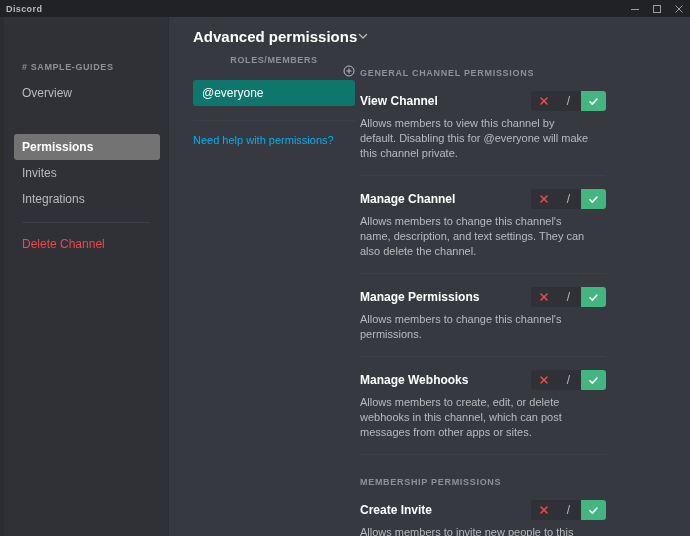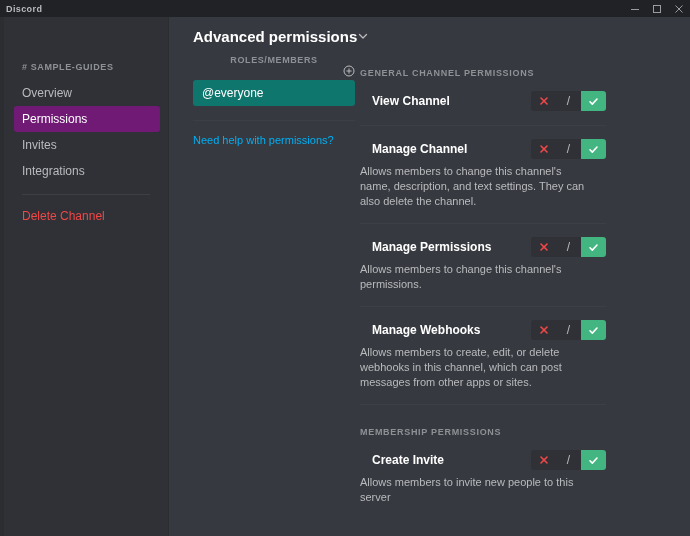--- a/index.html
+++ b/index.html
@@ -39,21 +39,21 @@
     background: #2f3136;
   }
   .sidebar-header {
     font-size: 9px; font-weight: bold; color: #8e9297;
     letter-spacing: .6px; padding: 45px 0 8px 18px;
   }
   .sidebar-item {
     margin: 0 8px 0 10px; padding: 5px 0 5px 8px; border-radius: 3px;
     font-size: 12px; color: #b9bbbe; line-height: 16px;
   }
-  .sidebar-item.active { background: #701a75; color: #fff; font-weight: normal; }
+  .sidebar-item.active { background: #737373; color: #fff; font-weight: bold; margin-top: 28px; }
   .sidebar-item.danger { color: #f04747; }
   .sidebar-sep {
     height: 1px; background: #3c3f45; margin: 10px 18px 8px 18px;
   }
 
   
   .col-divider {
     position: absolute; top: 17px; left: 168px; width: 1px; height: 519px;
     background: #2b2d31;
   }
@@ -94,21 +94,21 @@
 
   
   .perm-col {
     position: absolute; top: 38px; left: 191px; width: 246px;
   }
   .perm-section-label {
     font-size: 9px; font-weight: bold; color: #8e9297;
     letter-spacing: .7px; padding: 13px 0 0 0;
   }
   .perm-item { padding-top: 13px; }
-  .perm-row { display: flex; align-items: flex-end; margin-left: 12px; }
+  .perm-row { display: flex; align-items: flex-end; }
   .perm-name {
     font-size: 12px; font-weight: bold; color: #fff; line-height: 20px;
   }
   .perm-desc {
     font-size: 11px; color: #b9bbbe; line-height: 15px;
     margin-top: 5px; max-width: 232px;
   }
   .perm-divider { height: 1px; background: #3c3f45; margin-top: 14px; }
 
   
@@ -204,20 +204,21 @@
                 </svg>
             </div>
             <div class="tri-seg neutral">/</div>
             <div class="tri-seg allow on">
               <svg width="11" height="11" viewBox="0 0 11 11">
                   <polyline points="2,5.8 4.3,8.1 9,3" fill="none" stroke="currentColor" stroke-width="1.6" stroke-linecap="round" stroke-linejoin="round"></polyline>
                 </svg>
             </div>
           </div>
         </div>
+        <div class="perm-desc">Allows members to view this channel by default. Disabling this for @everyone will make this channel private.</div>
       </div>
       <div class="perm-divider"></div>
 
       <div class="perm-item">
         <div class="perm-row">
           <div class="perm-name">Manage Channel</div>
           <div class="tri">
             <div class="tri-seg deny">
               <svg width="10" height="10" viewBox="0 0 10 10">
                   <line x1="2" y1="2" x2="8" y2="8" stroke="currentColor" stroke-width="1.6" stroke-linecap="round"></line>

